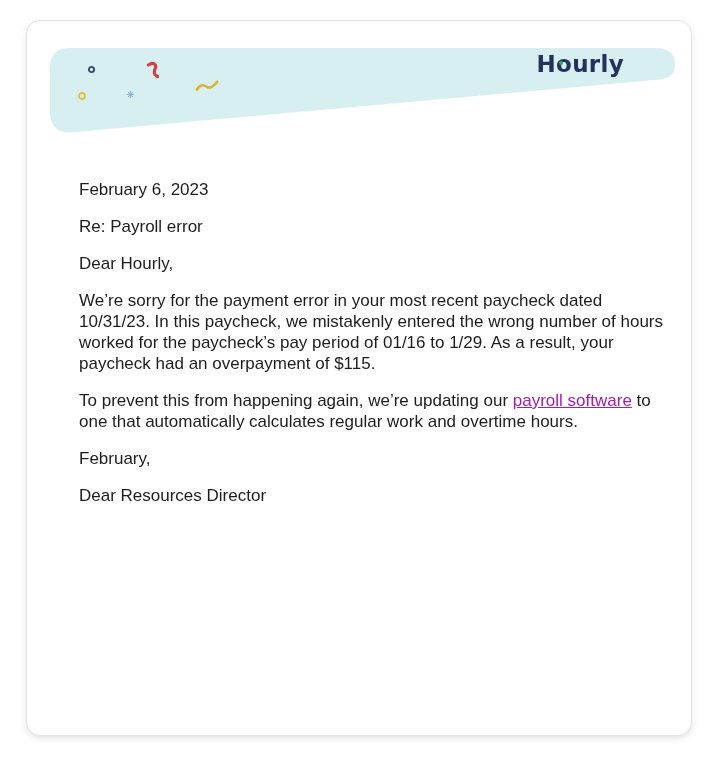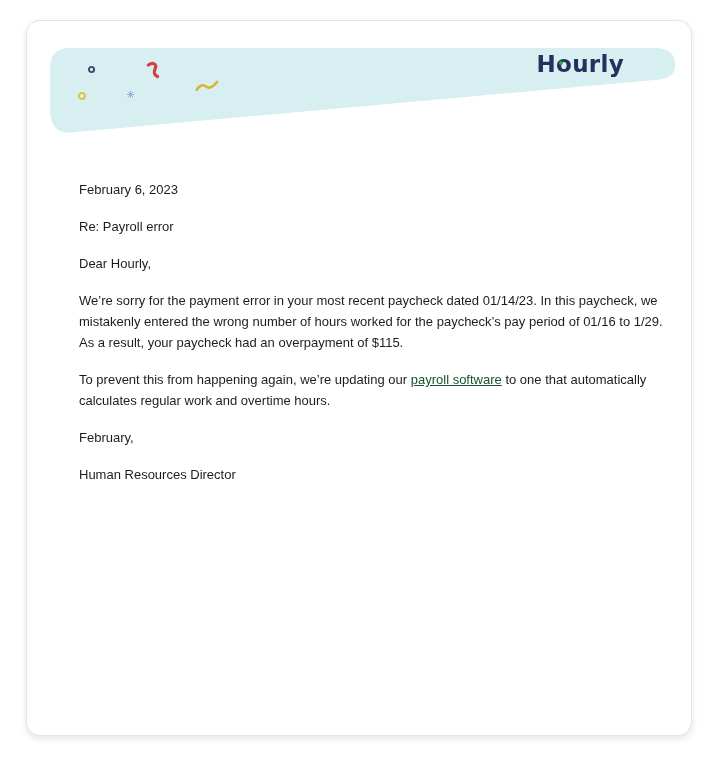--- a/index.html
+++ b/index.html
@@ -50,28 +50,28 @@
     position: absolute;
     left: 22px; top: 10px;
     width: 4px; height: 4px;
     border-radius: 50%;
     background: #2fa84f;
   }
   .letter {
     position: absolute;
     left: 52px; top: 158px;
     width: 586px;
-    font-size: 13px;
+    font-size: 17px;
     line-height: 21px;
     color: #1d1d1f;
   }
   .letter p { margin: 0 0 16px 0; }
   .letter .sig-line { display: block; }
   a.link {
-    color: #14532d;
+    color: #a21caf;
     text-decoration: underline;
     cursor: pointer;
   }
 </style>
 </head>
 <body>
 
 <div class="card">
 
   <div class="banner">
@@ -113,21 +113,21 @@
     <div class="logo">
       <span>Hourly</span>
       <span class="logo-dot"></span>
     </div>
   </div>
 
   <div class="letter">
     <p>February 6, 2023</p>
     <p>Re: Payroll error</p>
     <p>Dear Hourly,</p>
-    <p>We’re sorry for the payment error in your most recent paycheck dated 01/14/23. In this paycheck, we mistakenly entered the wrong number of hours worked for the paycheck’s pay period of 01/16 to 1/29. As a result, your paycheck had an overpayment of $115.</p>
+    <p>We’re sorry for the payment error in your most recent paycheck dated 10/31/23. In this paycheck, we mistakenly entered the wrong number of hours worked for the paycheck’s pay period of 01/16 to 1/29. As a result, your paycheck had an overpayment of $115.</p>
     <p><span>To prevent this from happening again, we’re updating our </span><a class="link" href="#">payroll software</a><span> to one that automatically calculates regular work and overtime hours.</span></p>
     <p>February,</p>
     <p>
-      <span class="sig-line">Human Resources Director</span>
+      <span class="sig-line">Dear Resources Director</span>
     </p>
   </div>
 
 </div>
 
 </body></html>

